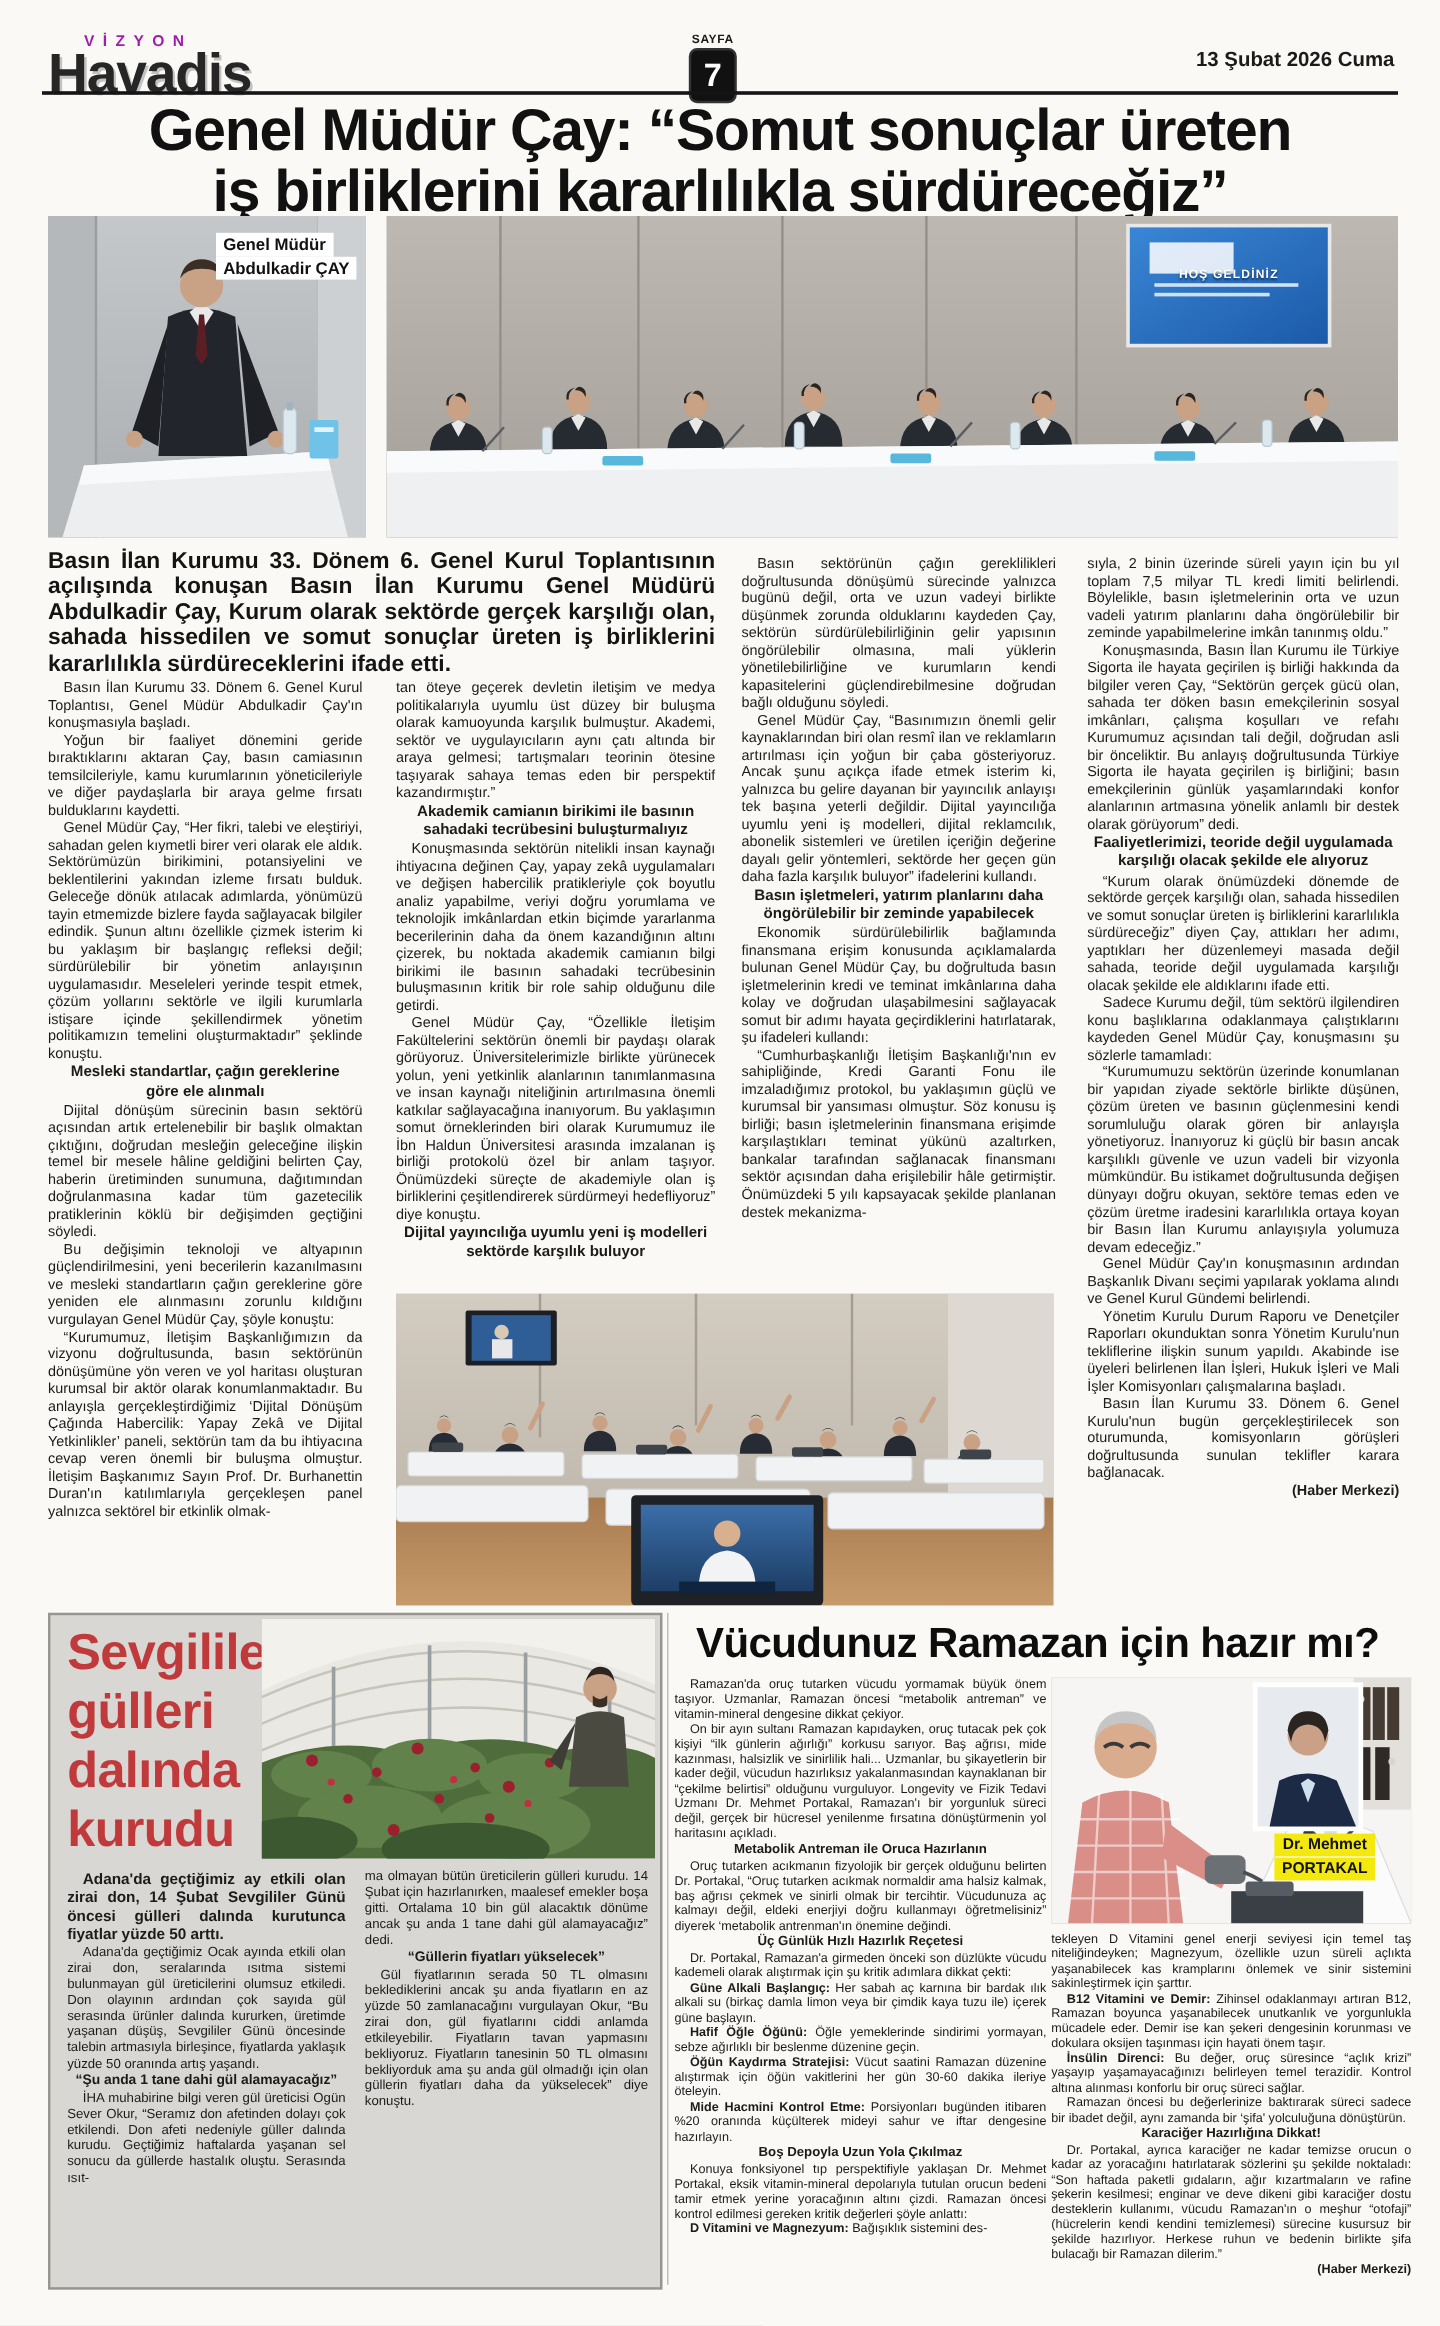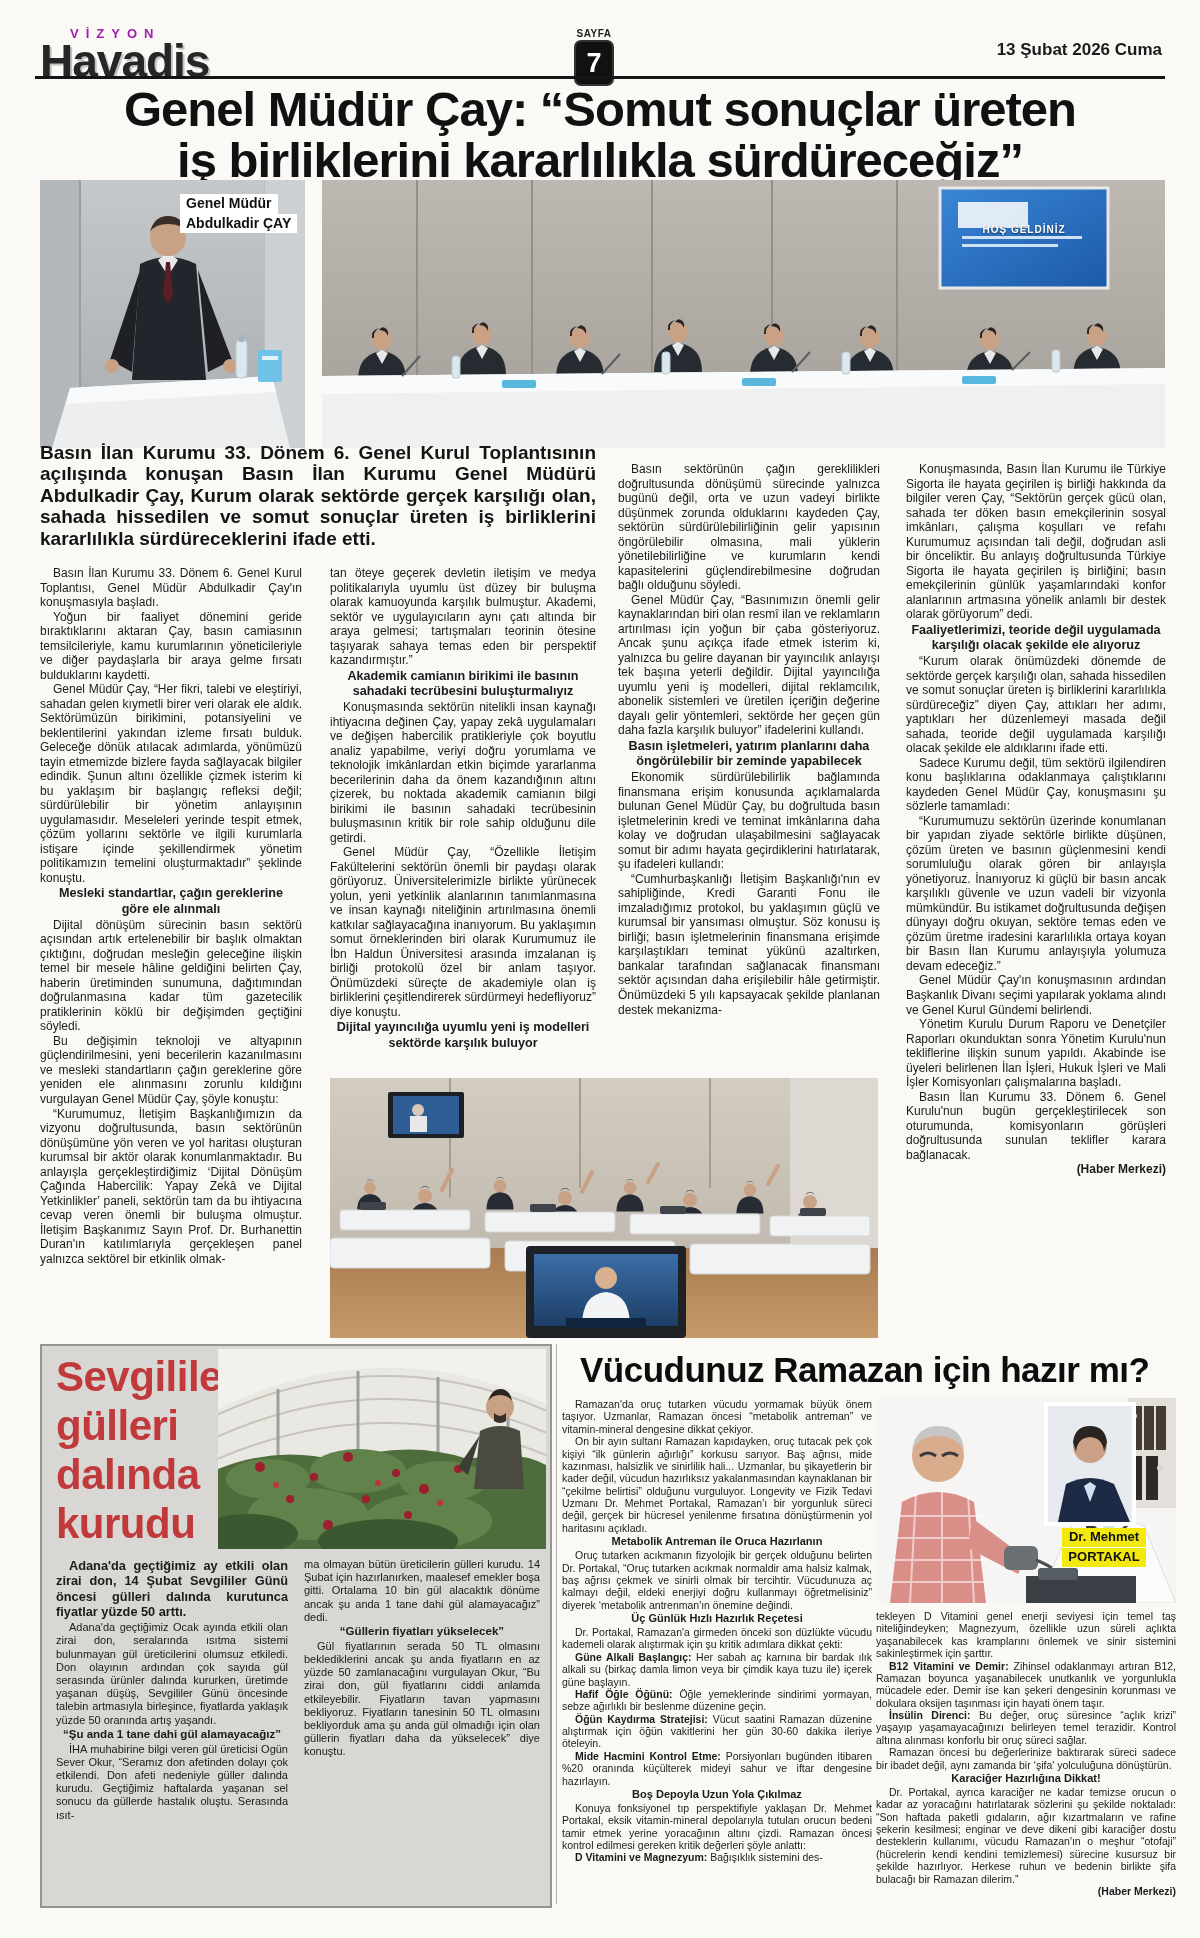--- a/index.html
+++ b/index.html
@@ -152,21 +152,21 @@
       </g>
       <g fill="#58b7dd">
           <rect x="180" y="200" width="34" height="8" rx="2"></rect>
           <rect x="420" y="198" width="34" height="8" rx="2"></rect>
           <rect x="640" y="196" width="34" height="8" rx="2"></rect>
         </g>
     </svg>
     <div class="screen-text" style="left:622px;top:44px;width:160px;">HOŞ GELDİNİZ</div>
   </div>
 
-  <div class="abs lead" style="left:40px;top:442px;width:556px;">Basın İlan Kurumu 33. Dönem 6. Genel Kurul Toplantısının açılışında konuşan Basın İlan Kurumu Genel Müdürü Abdulkadir Çay, Kurum olarak sektörde gerçek karşılığı olan, sahada hissedilen ve somut sonuçlar üreten iş birliklerini kararlılıkla sürdüreceklerini ifade etti.</div>
+  <div class="abs lead" style="left:40px;top:457px;width:556px;">Basın İlan Kurumu 33. Dönem 6. Genel Kurul Toplantısının açılışında konuşan Basın İlan Kurumu Genel Müdürü Abdulkadir Çay, Kurum olarak sektörde gerçek karşılığı olan, sahada hissedilen ve somut sonuçlar üreten iş birliklerini kararlılıkla sürdüreceklerini ifade etti.</div>
 
   <div class="col main-body" style="left:40px;top:566px;width:262px;height:764px;">
       <div class="ai ai-p">Basın İlan Kurumu 33. Dönem 6. Genel Kurul Toplantısı, Genel Müdür Abdulkadir Çay'ın konuşmasıyla başladı.</div>
       <div class="ai ai-p">Yoğun bir faaliyet dönemini geride bıraktıklarını aktaran Çay, basın camiasının temsilcileriyle, kamu kurumlarının yöneticileriyle ve diğer paydaşlarla bir araya gelme fırsatı bulduklarını kaydetti.</div>
       <div class="ai ai-p">Genel Müdür Çay, “Her fikri, talebi ve eleştiriyi, sahadan gelen kıymetli birer veri olarak ele aldık. Sektörümüzün birikimini, potansiyelini ve beklentilerini yakından izleme fırsatı bulduk. Geleceğe dönük atılacak adımlarda, yönümüzü tayin etmemizde bizlere fayda sağlayacak bilgiler edindik. Şunun altını özellikle çizmek isterim ki bu yaklaşım bir başlangıç refleksi değil; sürdürülebilir bir yönetim anlayışının uygulamasıdır. Meseleleri yerinde tespit etmek, çözüm yollarını sektörle ve ilgili kurumlarla istişare içinde şekillendirmek yönetim politikamızın temelini oluşturmaktadır” şeklinde konuştu.</div>
       <div class="ai ai-h">Mesleki standartlar, çağın gereklerine göre ele alınmalı</div>
       <div class="ai ai-p">Dijital dönüşüm sürecinin basın sektörü açısından artık ertelenebilir bir başlık olmaktan çıktığını, doğrudan mesleğin geleceğine ilişkin temel bir mesele hâline geldiğini belirten Çay, haberin üretiminden sunumuna, dağıtımından doğrulanmasına kadar tüm gazetecilik pratiklerinin köklü bir değişimden geçtiğini söyledi.</div>
       <div class="ai ai-p">Bu değişimin teknoloji ve altyapının güçlendirilmesini, yeni becerilerin kazanılmasını ve mesleki standartların çağın gereklerine göre yeniden ele alınmasını zorunlu kıldığını vurgulayan Genel Müdür Çay, şöyle konuştu:</div>
       <div class="ai ai-p">“Kurumumuz, İletişim Başkanlığımızın da vizyonu doğrultusunda, basın sektörünün dönüşümüne yön veren ve yol haritası oluşturan kurumsal bir aktör olarak konumlanmaktadır. Bu anlayışla gerçekleştirdiğimiz ‘Dijital Dönüşüm Çağında Habercilik: Yapay Zekâ ve Dijital Yetkinlikler’ paneli, sektörün tam da bu ihtiyacına cevap veren önemli bir buluşma olmuştur. İletişim Başkanımız Sayın Prof. Dr. Burhanettin Duran'ın katılımlarıyla gerçekleşen panel yalnızca sektörel bir etkinlik olmak-</div>
     </div>
@@ -178,20 +178,21 @@
       <div class="ai ai-h">Dijital yayıncılığa uyumlu yeni iş modelleri sektörde karşılık buluyor</div>
     </div>
   <div class="col main-body" style="left:618px;top:462px;width:262px;height:608px;">
       <div class="ai ai-p">Basın sektörünün çağın gereklilikleri doğrultusunda dönüşümü sürecinde yalnızca bugünü değil, orta ve uzun vadeyi birlikte düşünmek zorunda olduklarını kaydeden Çay, sektörün sürdürülebilirliğinin gelir yapısının öngörülebilir olmasına, mali yüklerin yönetilebilirliğine ve kurumların kendi kapasitelerini güçlendirebilmesine doğrudan bağlı olduğunu söyledi.</div>
       <div class="ai ai-p">Genel Müdür Çay, “Basınımızın önemli gelir kaynaklarından biri olan resmî ilan ve reklamların artırılması için yoğun bir çaba gösteriyoruz. Ancak şunu açıkça ifade etmek isterim ki, yalnızca bu gelire dayanan bir yayıncılık anlayışı tek başına yeterli değildir. Dijital yayıncılığa uyumlu yeni iş modelleri, dijital reklamcılık, abonelik sistemleri ve üretilen içeriğin değerine dayalı gelir yöntemleri, sektörde her geçen gün daha fazla karşılık buluyor” ifadelerini kullandı.</div>
       <div class="ai ai-h">Basın işletmeleri, yatırım planlarını daha öngörülebilir bir zeminde yapabilecek</div>
       <div class="ai ai-p">Ekonomik sürdürülebilirlik bağlamında finansmana erişim konusunda açıklamalarda bulunan Genel Müdür Çay, bu doğrultuda basın işletmelerinin kredi ve teminat imkânlarına daha kolay ve doğrudan ulaşabilmesini sağlayacak somut bir adımı hayata geçirdiklerini hatırlatarak, şu ifadeleri kullandı:</div>
       <div class="ai ai-p">“Cumhurbaşkanlığı İletişim Başkanlığı'nın ev sahipliğinde, Kredi Garanti Fonu ile imzaladığımız protokol, bu yaklaşımın güçlü ve kurumsal bir yansıması olmuştur. Söz konusu iş birliği; basın işletmelerinin finansmana erişimde karşılaştıkları teminat yükünü azaltırken, bankalar tarafından sağlanacak finansmanı sektör açısından daha erişilebilir hâle getirmiştir. Önümüzdeki 5 yılı kapsayacak şekilde planlanan destek mekanizma-</div>
     </div>
   <div class="col main-body" style="left:906px;top:462px;width:260px;height:870px;">
+      <div class="ai ai-c">sıyla, 2 binin üzerinde süreli yayın için bu yıl toplam 7,5 milyar TL kredi limiti belirlendi. Böylelikle, basın işletmelerinin orta ve uzun vadeli yatırım planlarını daha öngörülebilir bir zeminde yapabilmelerine imkân tanınmış oldu.”</div>
       <div class="ai ai-p">Konuşmasında, Basın İlan Kurumu ile Türkiye Sigorta ile hayata geçirilen iş birliği hakkında da bilgiler veren Çay, “Sektörün gerçek gücü olan, sahada ter döken basın emekçilerinin sosyal imkânları, çalışma koşulları ve refahı Kurumumuz açısından tali değil, doğrudan asli bir önceliktir. Bu anlayış doğrultusunda Türkiye Sigorta ile hayata geçirilen iş birliğini; basın emekçilerinin günlük yaşamlarındaki konfor alanlarının artmasına yönelik anlamlı bir destek olarak görüyorum” dedi.</div>
       <div class="ai ai-h">Faaliyetlerimizi, teoride değil uygulamada karşılığı olacak şekilde ele alıyoruz</div>
       <div class="ai ai-p">“Kurum olarak önümüzdeki dönemde de sektörde gerçek karşılığı olan, sahada hissedilen ve somut sonuçlar üreten iş birliklerini kararlılıkla sürdüreceğiz” diyen Çay, attıkları her adımı, yaptıkları her düzenlemeyi masada değil sahada, teoride değil uygulamada karşılığı olacak şekilde ele aldıklarını ifade etti.</div>
       <div class="ai ai-p">Sadece Kurumu değil, tüm sektörü ilgilendiren konu başlıklarına odaklanmaya çalıştıklarını kaydeden Genel Müdür Çay, konuşmasını şu sözlerle tamamladı:</div>
       <div class="ai ai-p">“Kurumumuzu sektörün üzerinde konumlanan bir yapıdan ziyade sektörle birlikte düşünen, çözüm üreten ve basının güçlenmesini kendi sorumluluğu olarak gören bir anlayışla yönetiyoruz. İnanıyoruz ki güçlü bir basın ancak karşılıklı güvenle ve uzun vadeli bir vizyonla mümkündür. Bu istikamet doğrultusunda değişen dünyayı doğru okuyan, sektöre temas eden ve çözüm üretme iradesini kararlılıkla ortaya koyan bir Basın İlan Kurumu anlayışıyla yolumuza devam edeceğiz.”</div>
       <div class="ai ai-p">Genel Müdür Çay'ın konuşmasının ardından Başkanlık Divanı seçimi yapılarak yoklama alındı ve Genel Kurul Gündemi belirlendi.</div>
       <div class="ai ai-p">Yönetim Kurulu Durum Raporu ve Denetçiler Raporları okunduktan sonra Yönetim Kurulu'nun tekliflerine ilişkin sunum yapıldı. Akabinde ise üyeleri belirlenen İlan İşleri, Hukuk İşleri ve Mali İşler Komisyonları çalışmalarına başladı.</div>
       <div class="ai ai-p">Basın İlan Kurumu 33. Dönem 6. Genel Kurulu'nun bugün gerçekleştirilecek son oturumunda, komisyonların görüşleri doğrultusunda sunulan teklifler karara bağlanacak.</div>
       <div class="ai ai-s">(Haber Merkezi)</div>
     </div>

